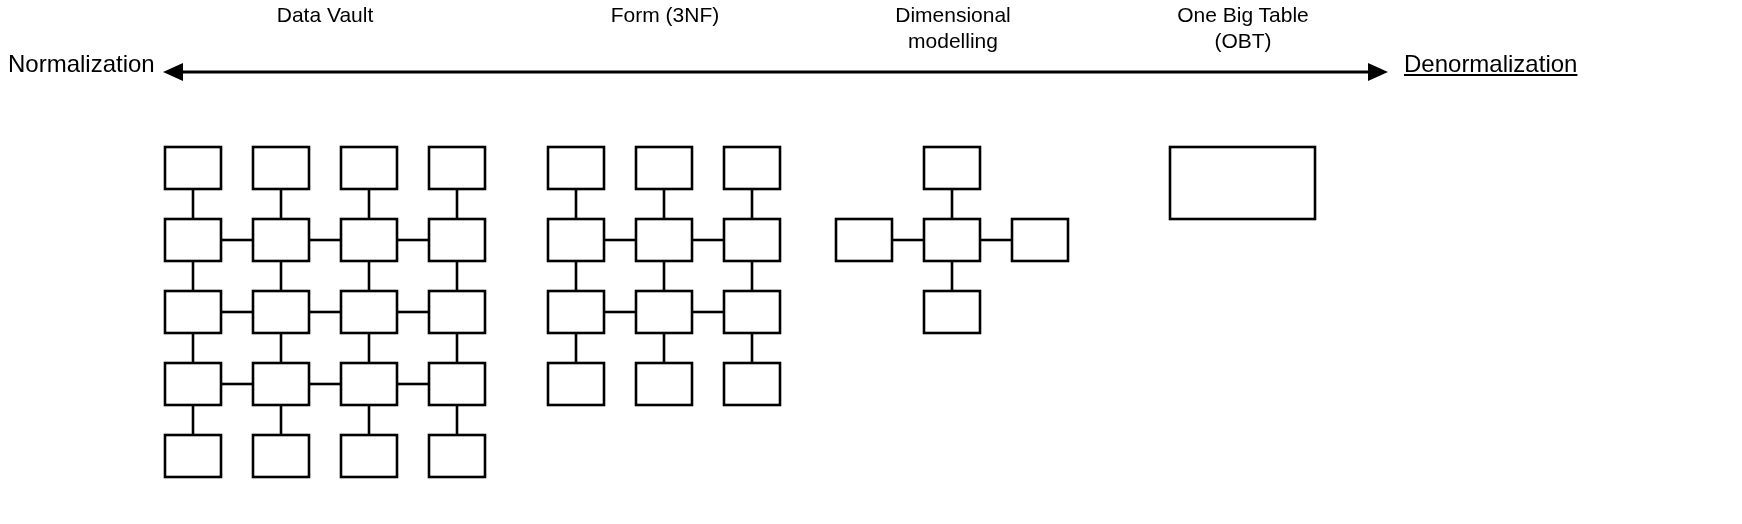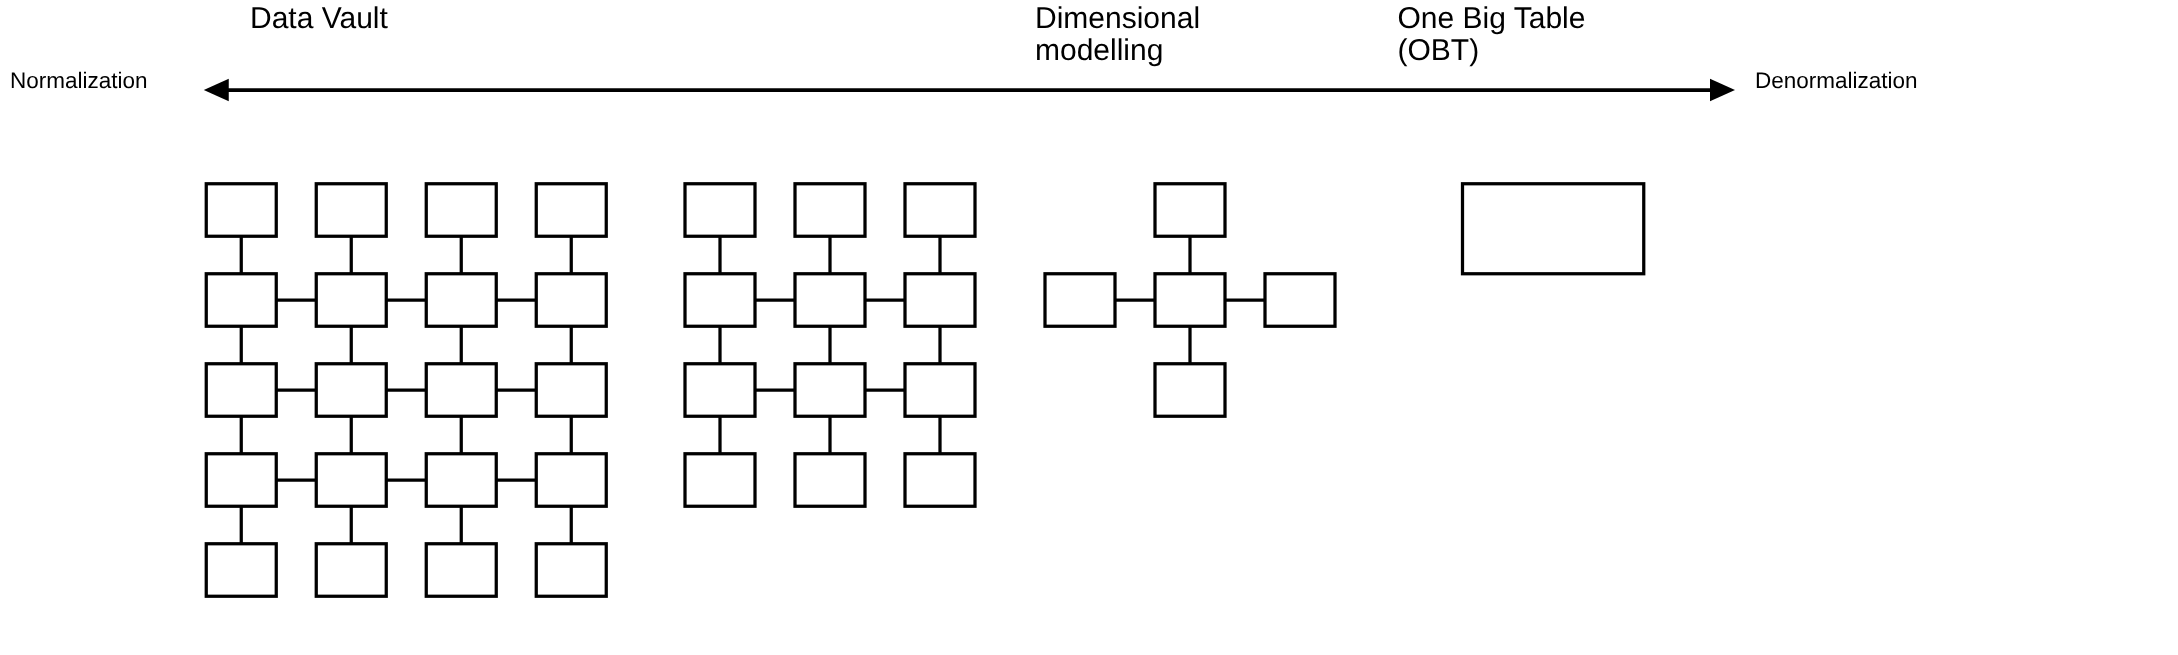--- a/index.html
+++ b/index.html
@@ -14,37 +14,39 @@
   }
   #canvas {
     position: relative;
     width: 1742px;
     height: 524px;
     overflow: hidden;
     background: #ffffff;
   }
   .axis-label {
     position: absolute;
-    font-size: 18px;
+    font-size: 24px;
     line-height: 24px;
     color: #000000;
     white-space: nowrap;
   }
   #label-normalization {
     left: 8px;
     top: 52px;
   }
   #label-denormalization {
     left: 1404px;
     top: 52px;
+    text-decoration: underline;
   }
   .stage-title {
     position: absolute;
-    font-size: 24px;
+    font-size: 21px;
     line-height: 26px;
+    text-align: center;
     color: #000000;
     white-space: nowrap;
   }
   .stage-title .t-line {
     display: block;
   }
   #stage-title-0 { left: 200px; top: 2px; width: 250px; }
   #stage-title-1 { left: 540px; top: 2px; width: 250px; }
   #stage-title-2 { left: 828px; top: 2px; width: 250px; }
   #stage-title-3 { left: 1118px; top: 2px; width: 250px; }
@@ -83,20 +85,21 @@
 
   <div class="axis-label" id="label-normalization">Normalization</div>
 
   <div class="axis-label" id="label-denormalization">Denormalization</div>
 
   <div class="stage-title" id="stage-title-0">
     <span class="t-line">Data Vault</span>
   </div>
 
   <div class="stage-title" id="stage-title-1">
+    <span class="t-line">Form (3NF)</span>
   </div>
 
   <div class="stage-title" id="stage-title-3">
     <span class="t-line">One Big Table</span>
     <span class="t-line">(OBT)</span>
   </div>
 
   <div class="stage-title" id="stage-title-2">
     <span class="t-line">Dimensional</span>
     <span class="t-line">modelling</span>

